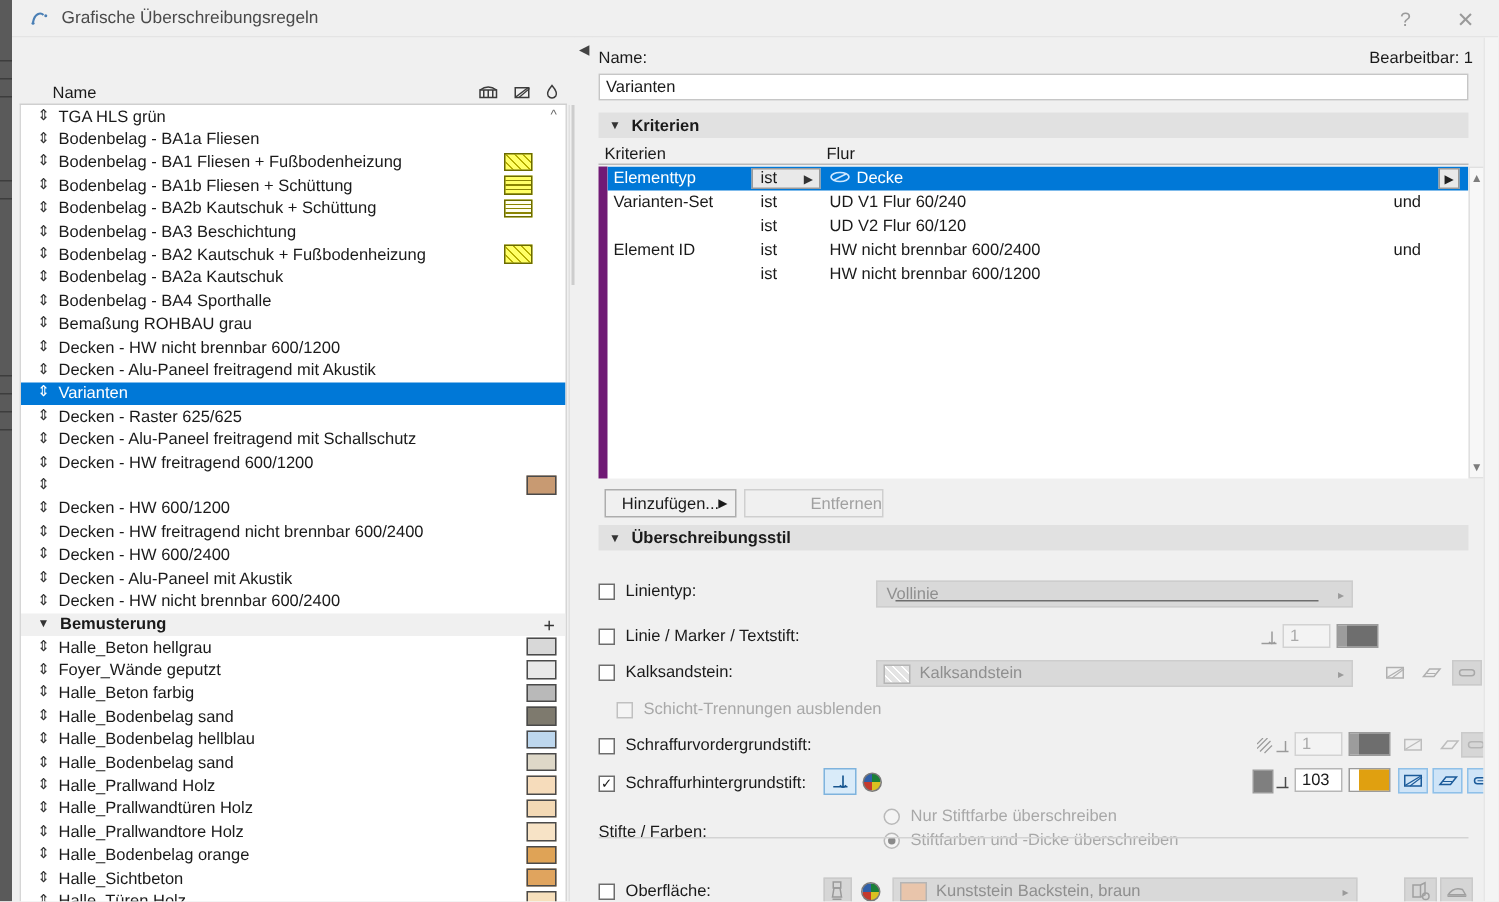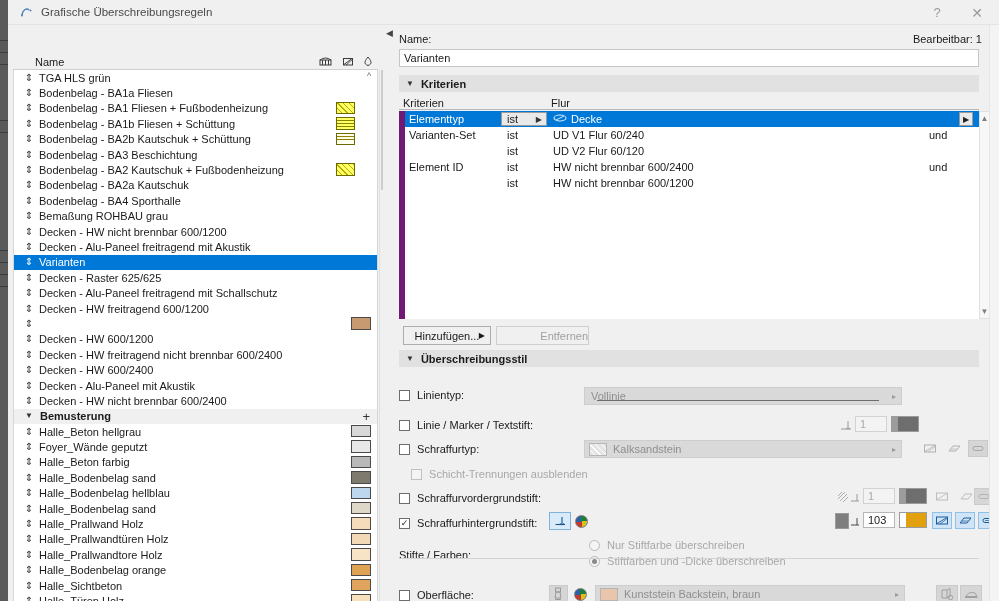--- a/index.html
+++ b/index.html
@@ -648,21 +648,21 @@
       </span>
       <div class="numbox dis" style="left:456px; top:-2px;">1</div>
       <div class="pencolor" style="left:492px; top:-2px;">
         <div class="bar" style="background:#9c9c9c"></div>
           <div class="fill" style="background:#6e6e6e"></div>
       </div>
     </div>
 
     <div class="srow" style="top:400px; height:22px;">
       <span class="cb"></span>
-      <span class="cb-lbl">Schraffurtyp:</span>
+      <span class="cb-lbl">Kalksandstein:</span>
       <div class="combo" style="left:185px; top:-2px; width:318px;">
         <div class="cm-sw" style="background-image:repeating-linear-gradient(45deg,#e4e4e4 0 2px,#e4e4e4 2px 3px,#ffffff 3px 4px);"></div>
         <span class="cm-txt">Kalksandstein</span>
         <span class="tri">▸</span>
       </div>
       <span class="iconbtn" style="left:521px; top:-2px;">
         <svg width="15" height="12" viewBox="0 0 15 12">
             <rect x="1.5" y="2" width="11" height="7" stroke="#b0b0b0" stroke-width="1" fill="none"></rect>
             <line x1="2" y1="8.5" x2="12" y2="2.5" stroke="#b0b0b0" stroke-width="0.9"></line>
             <line x1="5" y1="9" x2="13" y2="3" stroke="#b0b0b0" stroke-width="0.7"></line>

